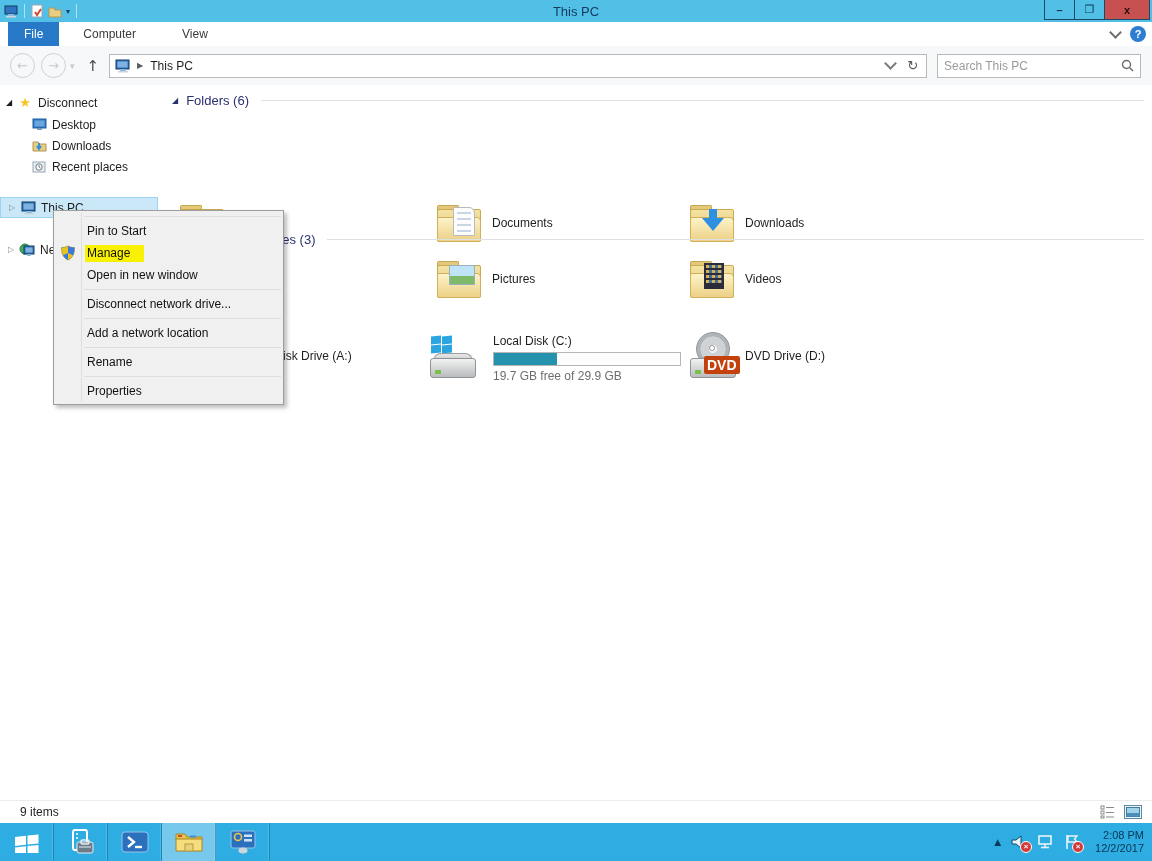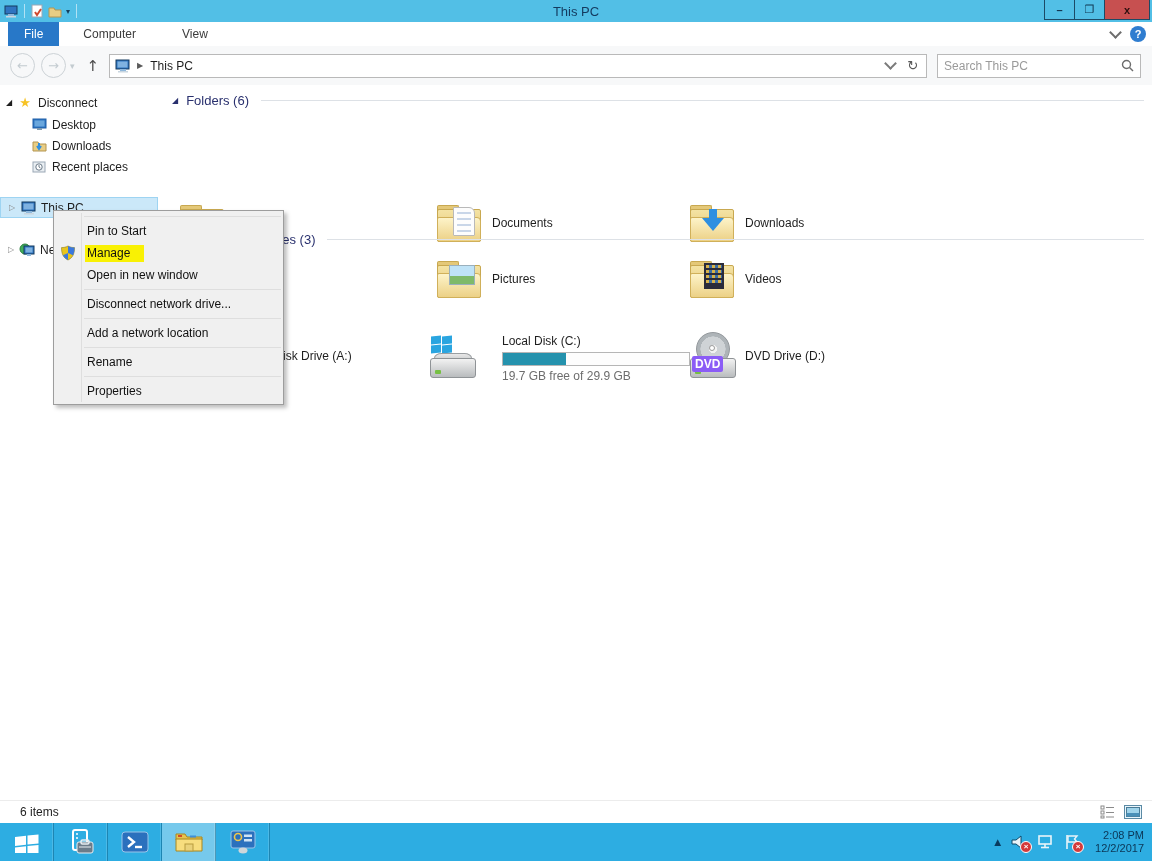--- a/index.html
+++ b/index.html
@@ -75,22 +75,22 @@
   .ov-film{left:16px;top:8px;width:20px;height:26px;background:#2b2b3a;}
   .ov-film i{display:block;height:3px;margin:2px;background:repeating-linear-gradient(90deg,#d8b24a 0 3px,#3c6ea5 3px 6px);}
   
   .drive-body{position:absolute;left:2px;bottom:4px;width:44px;height:18px;background:linear-gradient(#f2f2f2,#b9bcbe);border:1px solid #8f9396;border-radius:3px;}
   .drive-body:after{content:"";position:absolute;left:4px;bottom:3px;width:6px;height:4px;background:#76c043;border-radius:1px;}
   .drive-top{position:absolute;left:6px;bottom:21px;width:36px;height:8px;background:linear-gradient(#e8e8e8,#c2c5c7);border:1px solid #9a9ea1;border-radius:40%/100%;}
   .winflag{position:absolute;left:3px;top:2px;width:22px;height:18px;display:grid;grid-template-columns:10px 10px;grid-template-rows:8px 8px;gap:1px;}
   .winflag b{background:#2aa5e0;transform:skewY(-6deg);}
   .disc{position:absolute;left:8px;top:0;width:32px;height:32px;border-radius:50%;background:radial-gradient(circle,#f2f2f2 18%,#cfd3d6 19% 55%,#aeb4b8 56% 100%);border:1px solid #93989c;}
   .disc:after{content:"";position:absolute;left:12px;top:12px;width:6px;height:6px;border-radius:50%;background:#fff;border:1px solid #9a9a9a;box-sizing:border-box;}
-  .dvd-tag{position:absolute;left:4px;top:24px;background:#8b5cf6;color:#fff;font-size:12px;font-weight:bold;padding:1px 3px;border-radius:2px;z-index:3;}
-  .disk-col{display:flex;flex-direction:column;margin-left:26px;}
+  .dvd-tag{position:absolute;left:16px;top:24px;background:#c2410c;color:#fff;font-size:14px;font-weight:bold;padding:1px 3px;border-radius:2px;z-index:3;}
+  .disk-col{display:flex;flex-direction:column;margin-left:17px;}
   .usage-bar{width:188px;height:14px;border:1px solid #b6b6b6;background:#fdfdfd;margin:4px 0 3px 0;box-sizing:border-box;}
   .usage-fill{height:100%;background:#2592ad;}
   .free-text{color:#6d6d6d;}
 
   
   .ctxmenu{position:absolute;left:53px;top:210px;width:231px;background:#f0f0f0;border:1px solid #9d9d9d;box-shadow:3px 3px 4px rgba(0,0,0,.25);z-index:60;padding:2px 0;box-sizing:border-box;}
   .ctxmenu:before{content:"";position:absolute;left:27px;top:2px;bottom:2px;width:1px;background:#dedede;}
   .mi{height:22px;line-height:22px;padding-left:33px;position:relative;color:#111;}
   .mi.bold{font-weight:bold;}
   .mi .hl{background:#f9f104;padding:1px 14px 2px 2px;margin-left:-2px;}
@@ -393,21 +393,21 @@
     <div class="mi"><span>Disconnect network drive...</span></div>
     <div class="msep"></div>
     <div class="mi"><span>Add a network location</span></div>
     <div class="msep"></div>
     <div class="mi"><span>Rename</span></div>
     <div class="msep"></div>
     <div class="mi"><span>Properties</span></div>
   </div>
 
   <div class="statusbar">
-    <span class="items-count">6 items</span>
+    <span class="items-count">9 items</span>
     <div class="view-toggles">
       <svg width="16" height="14">
           <g stroke="#8a8a8a">
             <rect x="1" y="1" width="3" height="3" fill="none"></rect>
             <rect x="1" y="6" width="3" height="3" fill="none"></rect>
             <rect x="1" y="11" width="3" height="2" fill="none"></rect>
             <line x1="6" y1="2.5" x2="14" y2="2.5"></line>
             <line x1="6" y1="7.5" x2="14" y2="7.5"></line>
             <line x1="6" y1="12" x2="14" y2="12"></line>
           </g>

